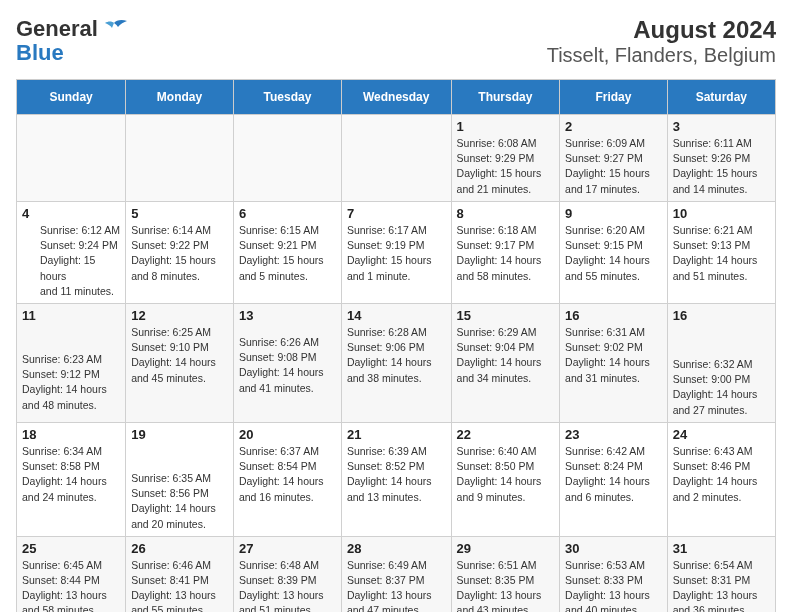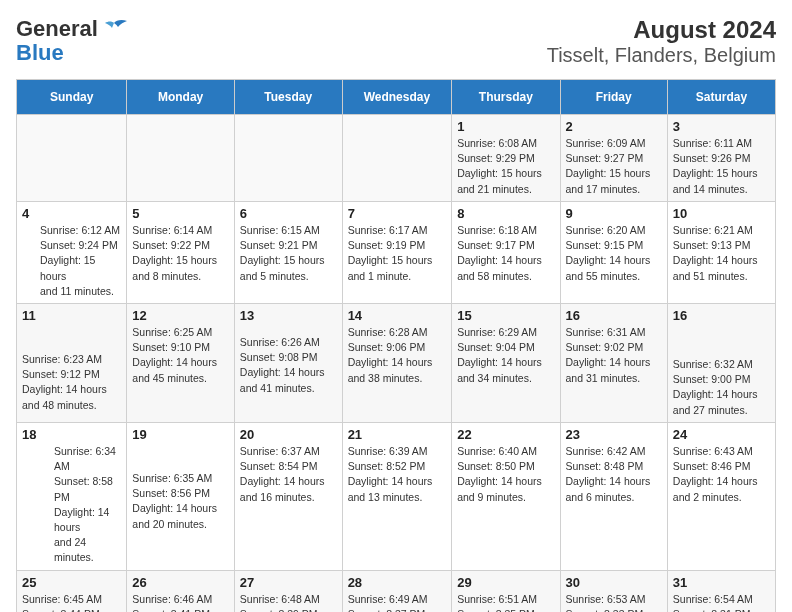--- a/index.html
+++ b/index.html
@@ -240,21 +240,21 @@
           <span class="day-num">16</span>
           <div class="day-info" style="white-space: pre-line; margin-top: 34px;">Sunrise: 6:32 AM
 Sunset: 9:00 PM
 Daylight: 14 hours
 and 27 minutes.</div>
         </td>
       </tr>
       <tr>
         <td>
           <span class="day-num">18</span>
-          <div class="day-info" style="white-space: pre-line; margin-left: 32px;">Sunrise: 6:34 AM
+          <div class="day-info" style="white-space: pre-line;">Sunrise: 6:34 AM
 Sunset: 8:58 PM
 Daylight: 14 hours
 and 24 minutes.</div>
         </td>
         <td>
           <span class="day-num">19</span>
           <div class="day-info" style="white-space: pre-line; margin-top: 29px;">Sunrise: 6:35 AM
 Sunset: 8:56 PM
 Daylight: 14 hours
 and 20 minutes.</div>
@@ -276,21 +276,21 @@
         <td>
           <span class="day-num">22</span>
           <div class="day-info" style="white-space: pre-line;">Sunrise: 6:40 AM
 Sunset: 8:50 PM
 Daylight: 14 hours
 and 9 minutes.</div>
         </td>
         <td>
           <span class="day-num">23</span>
           <div class="day-info" style="white-space: pre-line;">Sunrise: 6:42 AM
-Sunset: 8:48 PM
+Sunset: 8:24 PM
 Daylight: 14 hours
 and 6 minutes.</div>
         </td>
         <td>
           <span class="day-num">24</span>
           <div class="day-info" style="white-space: pre-line;">Sunrise: 6:43 AM
 Sunset: 8:46 PM
 Daylight: 14 hours
 and 2 minutes.</div>
         </td>

